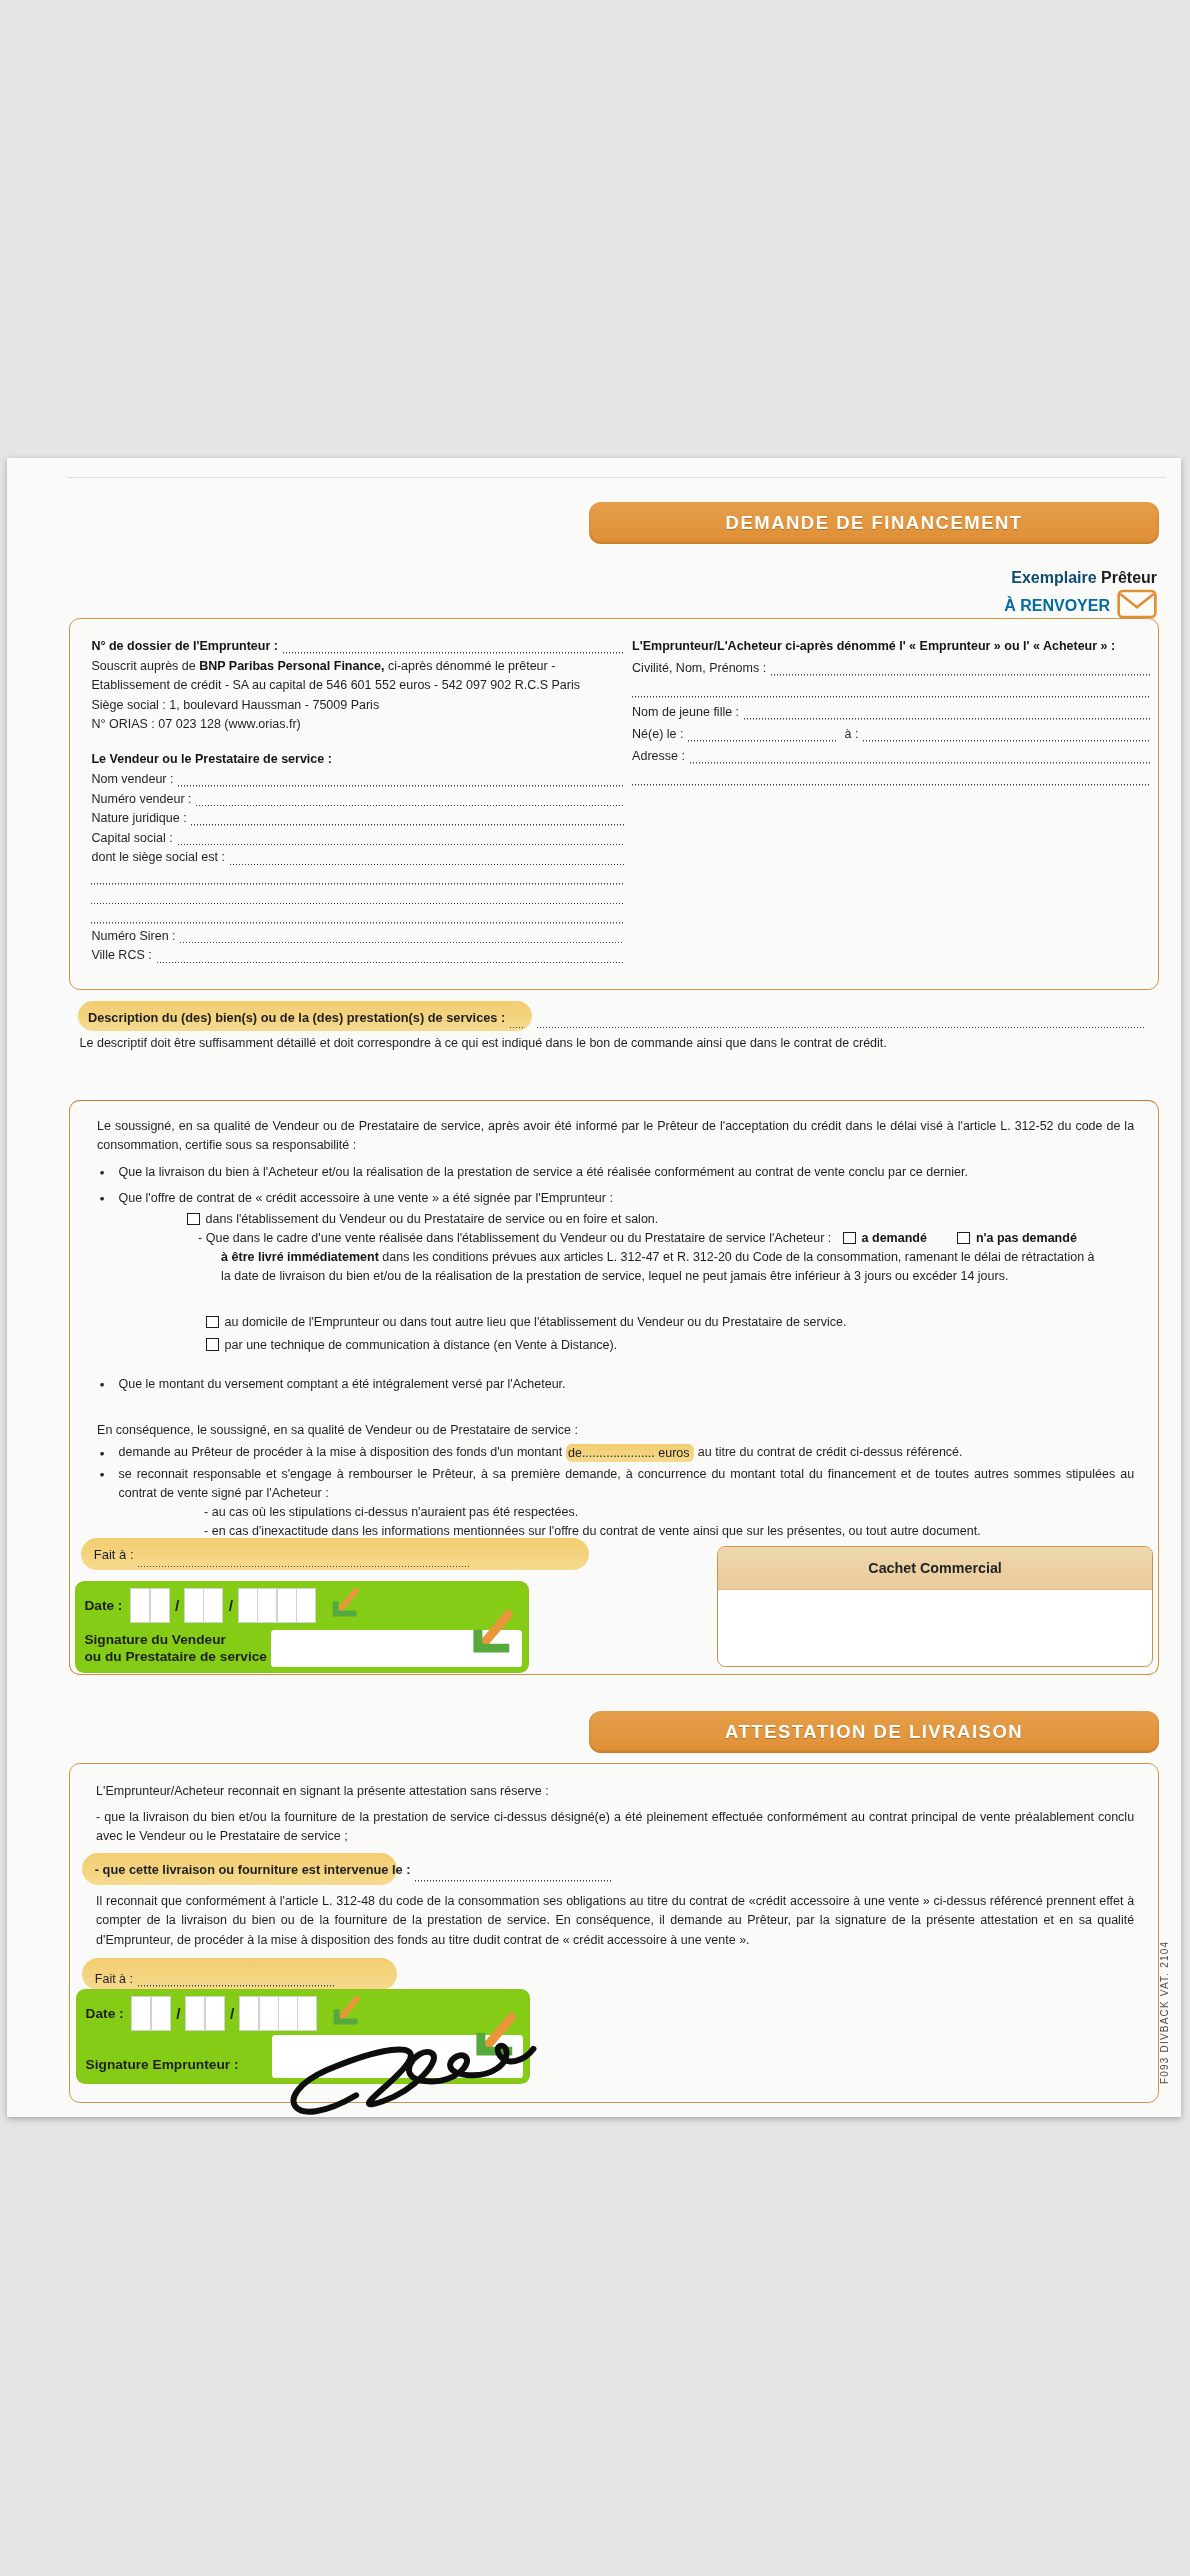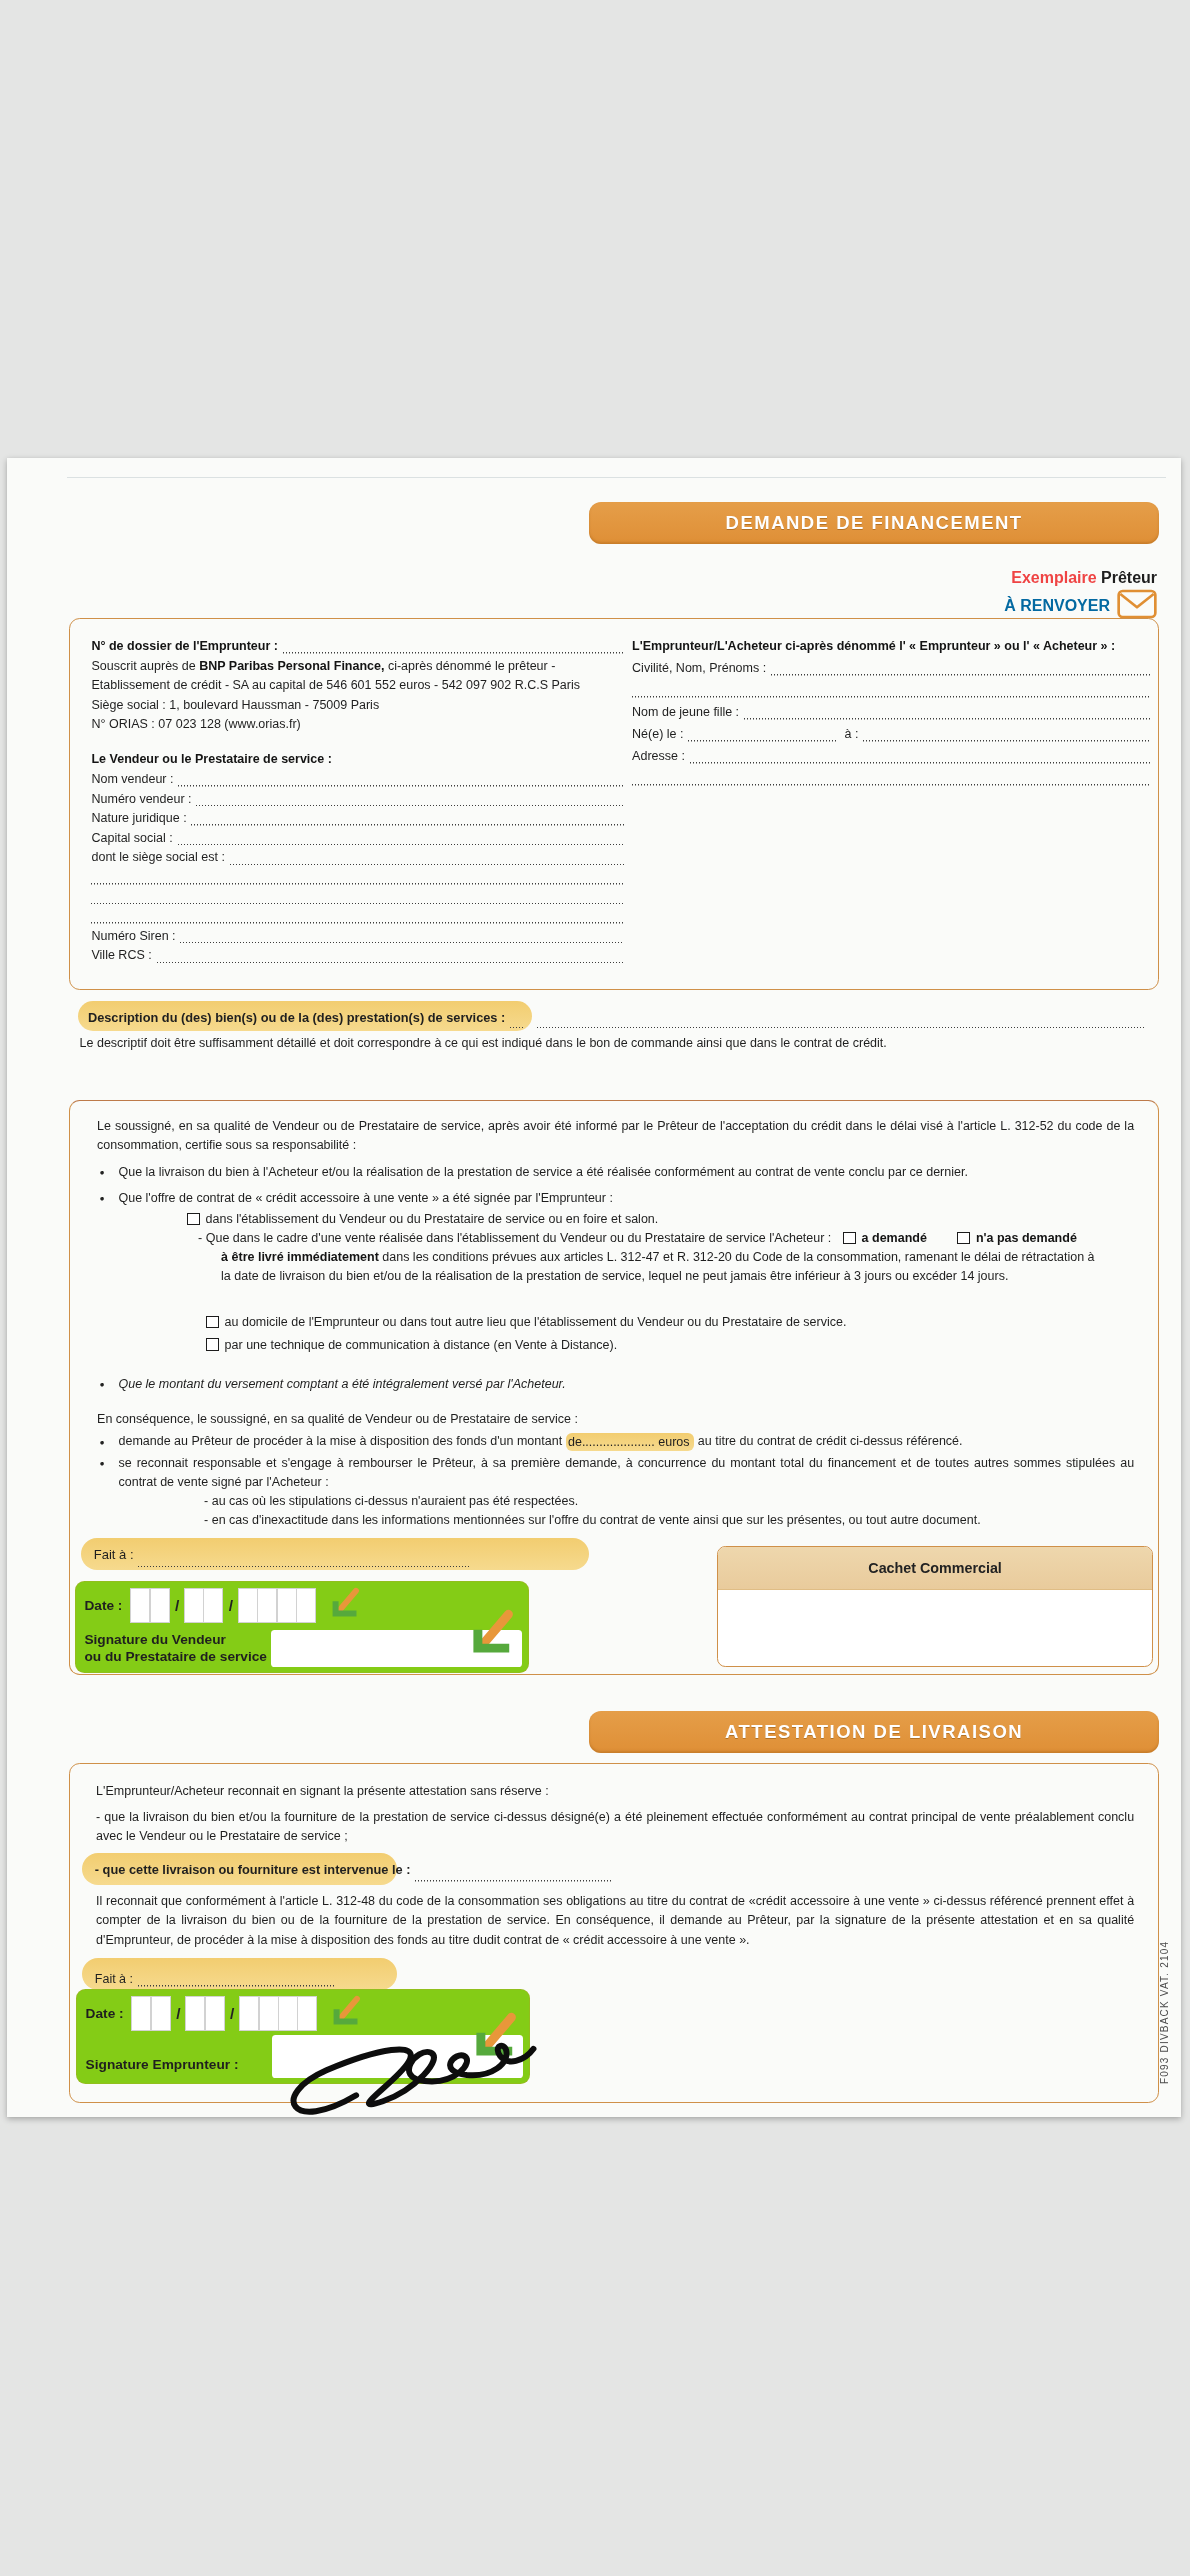--- a/index.html
+++ b/index.html
@@ -29,21 +29,21 @@
     text-align:center; line-height:42px;
     text-shadow:0 0.6px 0.6px rgba(120,70,10,.45);
     box-shadow:inset 0 -1.8px 2.4px rgba(150,85,15,.35);
   }
   .banner1 { top:44px; }
   .banner2 { top:1253px; }
 
   
   .copy-block { position:absolute; right:24px; top:111px; text-align:right; }
   .copy-line1 { font-size:16px; font-weight:bold; }
-  .copy-line1 .orange { color:#ef4444; }
+  .copy-line1 .orange { color:#0c4a6e; }
   .copy-line2 { font-size:16px; font-weight:bold; color:#0369a1; margin-top:2.4px;
                 display:flex; align-items:center; justify-content:flex-end; gap:7.1px; }
 
   
   .obox { position:absolute; left:62px; width:1090px; border:1.2px solid #cf9049; border-radius:10.7px; background:transparent; }
   .box1 { top:160px;  height:372px; }
   .box2 { top:642px; height:575px; border-top-color:#bd7a4a; }
   .box3 { top:1305px; height:340px; }
 
   .fs21 { font-size:12.5px; line-height:19.6px; }
@@ -270,21 +270,21 @@
       </div>
       <div class="ml-sub2" style="margin-bottom:27px;">la date de livraison du bien et/ou de la réalisation de la prestation de service, lequel ne peut jamais être inférieur à 3 jours ou excéder 14 jours.</div>
 
       <div class="ml-c2" style="margin-bottom:3.6px;">
         <span class="cb"></span><span>au domicile de l'Emprunteur ou dans tout autre lieu que l'établissement du Vendeur ou du Prestataire de service.</span>
       </div>
       <div class="ml-c2" style="margin-bottom:20px;">
         <span class="cb"></span><span>par une technique de communication à distance (en Vente à Distance).</span>
       </div>
 
-      <div class="brow" style="margin-bottom:16px;font-style:italic;">Que le montant du versement comptant a été intégralement versé par l'Acheteur.</div>
+      <div class="brow" style="margin-bottom:27px;">Que le montant du versement comptant a été intégralement versé par l'Acheteur.</div>
 
       <div style="margin-bottom:3.6px;">En conséquence, le soussigné, en sa qualité de Vendeur ou de Prestataire de service :</div>
 
       <div class="brow" style="margin-bottom:2.4px;">
         <span>demande au Prêteur de procéder à la mise à disposition des fonds d'un montant </span><span class="hl hl-inline"><span>de..................... euros</span></span><span> au titre du contrat de crédit ci-dessus référencé.</span>
       </div>
 
       <div class="brow just">se reconnait responsable et s'engage à rembourser le Prêteur, à sa première demande, à concurrence du montant total du financement et de toutes autres sommes stipulées au contrat de vente signé par l'Acheteur :</div>
       <div class="ml-d">- au cas où les stipulations ci-dessus n'auraient pas été respectées.</div>
       <div class="ml-d">- en cas d'inexactitude dans les informations mentionnées sur l'offre du contrat de vente ainsi que sur les présentes, ou tout autre document.</div>

